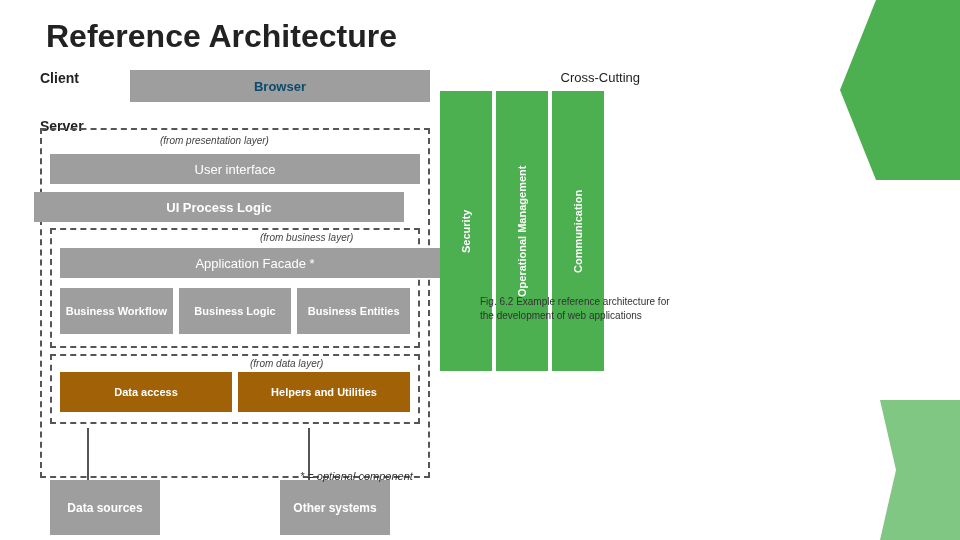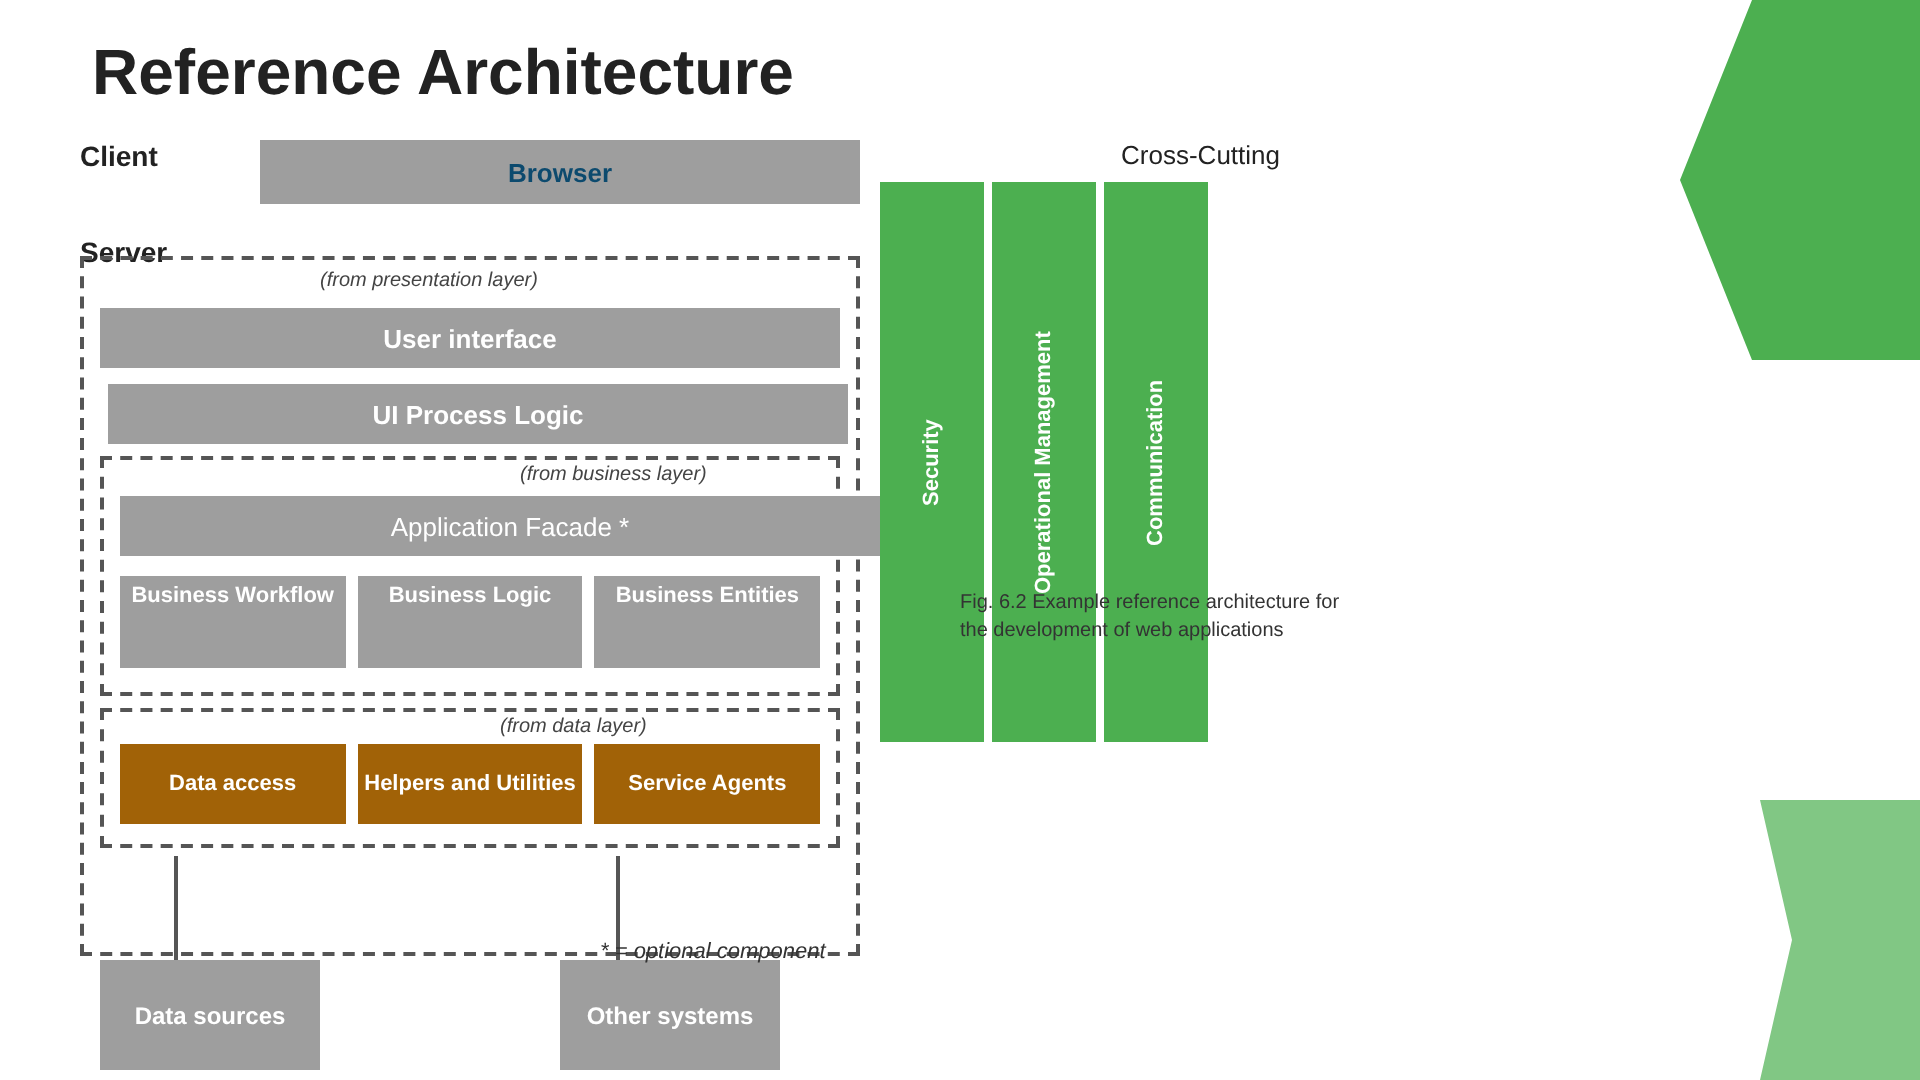--- a/index.html
+++ b/index.html
@@ -110,27 +110,27 @@
       top: 84px;
       left: 20px;
       width: 370px;
       height: 30px;
       background: #9e9e9e;
       display: flex;
       align-items: center;
       justify-content: center;
       color: white;
       font-size: 13px;
-      font-weight: bold;
+      font-weight: normal;
     }
 
     .ui-process-logic-box {
       position: absolute;
       top: 122px;
-      left: 24px;
+      left: 4px;
       width: 370px;
       height: 30px;
       background: #9e9e9e;
       display: flex;
       align-items: center;
       justify-content: center;
       color: white;
       font-size: 13px;
       font-weight: bold;
     }
@@ -176,21 +176,21 @@
       width: 350px;
       display: flex;
       gap: 6px;
     }
 
     .business-cell {
       flex: 1;
       height: 46px;
       background: #9e9e9e;
       display: flex;
-      align-items: flex-start;
+      align-items: center;
       justify-content: center;
       color: white;
       font-size: 11px;
       font-weight: bold;
       text-align: center;
       padding: 4px;
     }
 
     
     .data-dashed-box {
@@ -379,23 +379,20 @@
 
   <div class="from-data-label">(from data layer)</div>
 
   <div class="data-row">
     <div class="data-cell">
       <span>Data access</span>
     </div>
     <div class="data-cell">
       <span>Helpers and Utilities</span>
     </div>
-    <div class="data-cell">
-      <span>Service Agents</span>
-    </div>
   </div>
 
   <div class="connector-vertical" style="position:absolute; top:358px; left:57px; height:52px; background:#555;"></div>
 
   <div class="connector-vertical" style="position:absolute; top:358px; left:278px; height:52px; background:#555;"></div>
 
   <div class="external-row">
     <div class="ext-box">
       <span>Data sources</span>
     </div>

